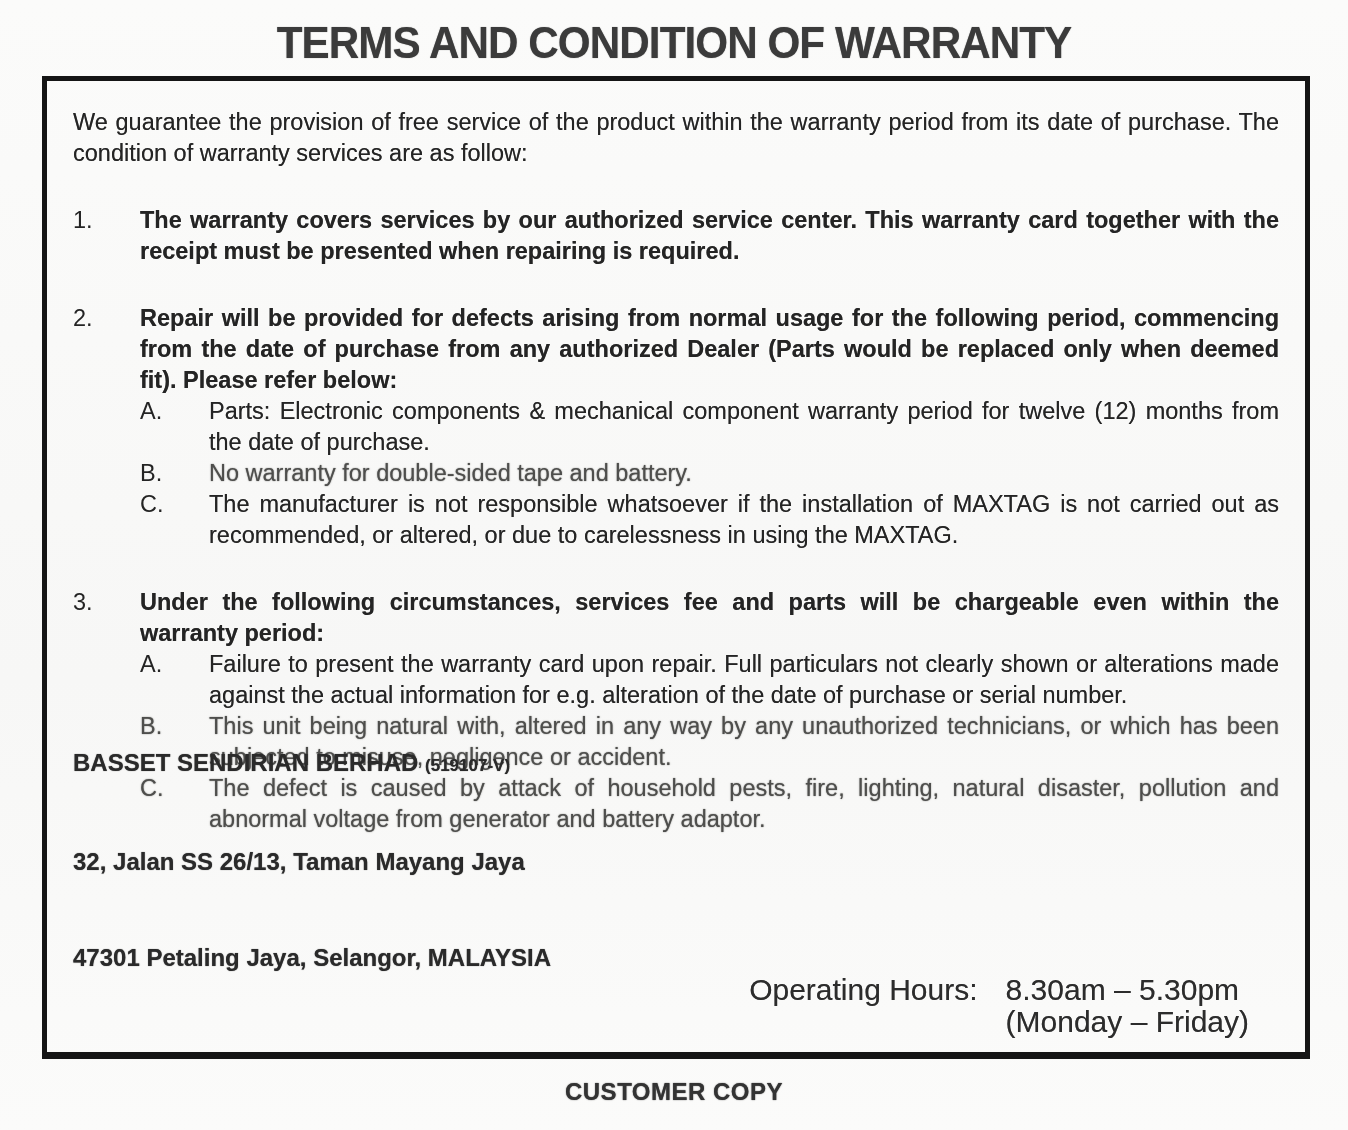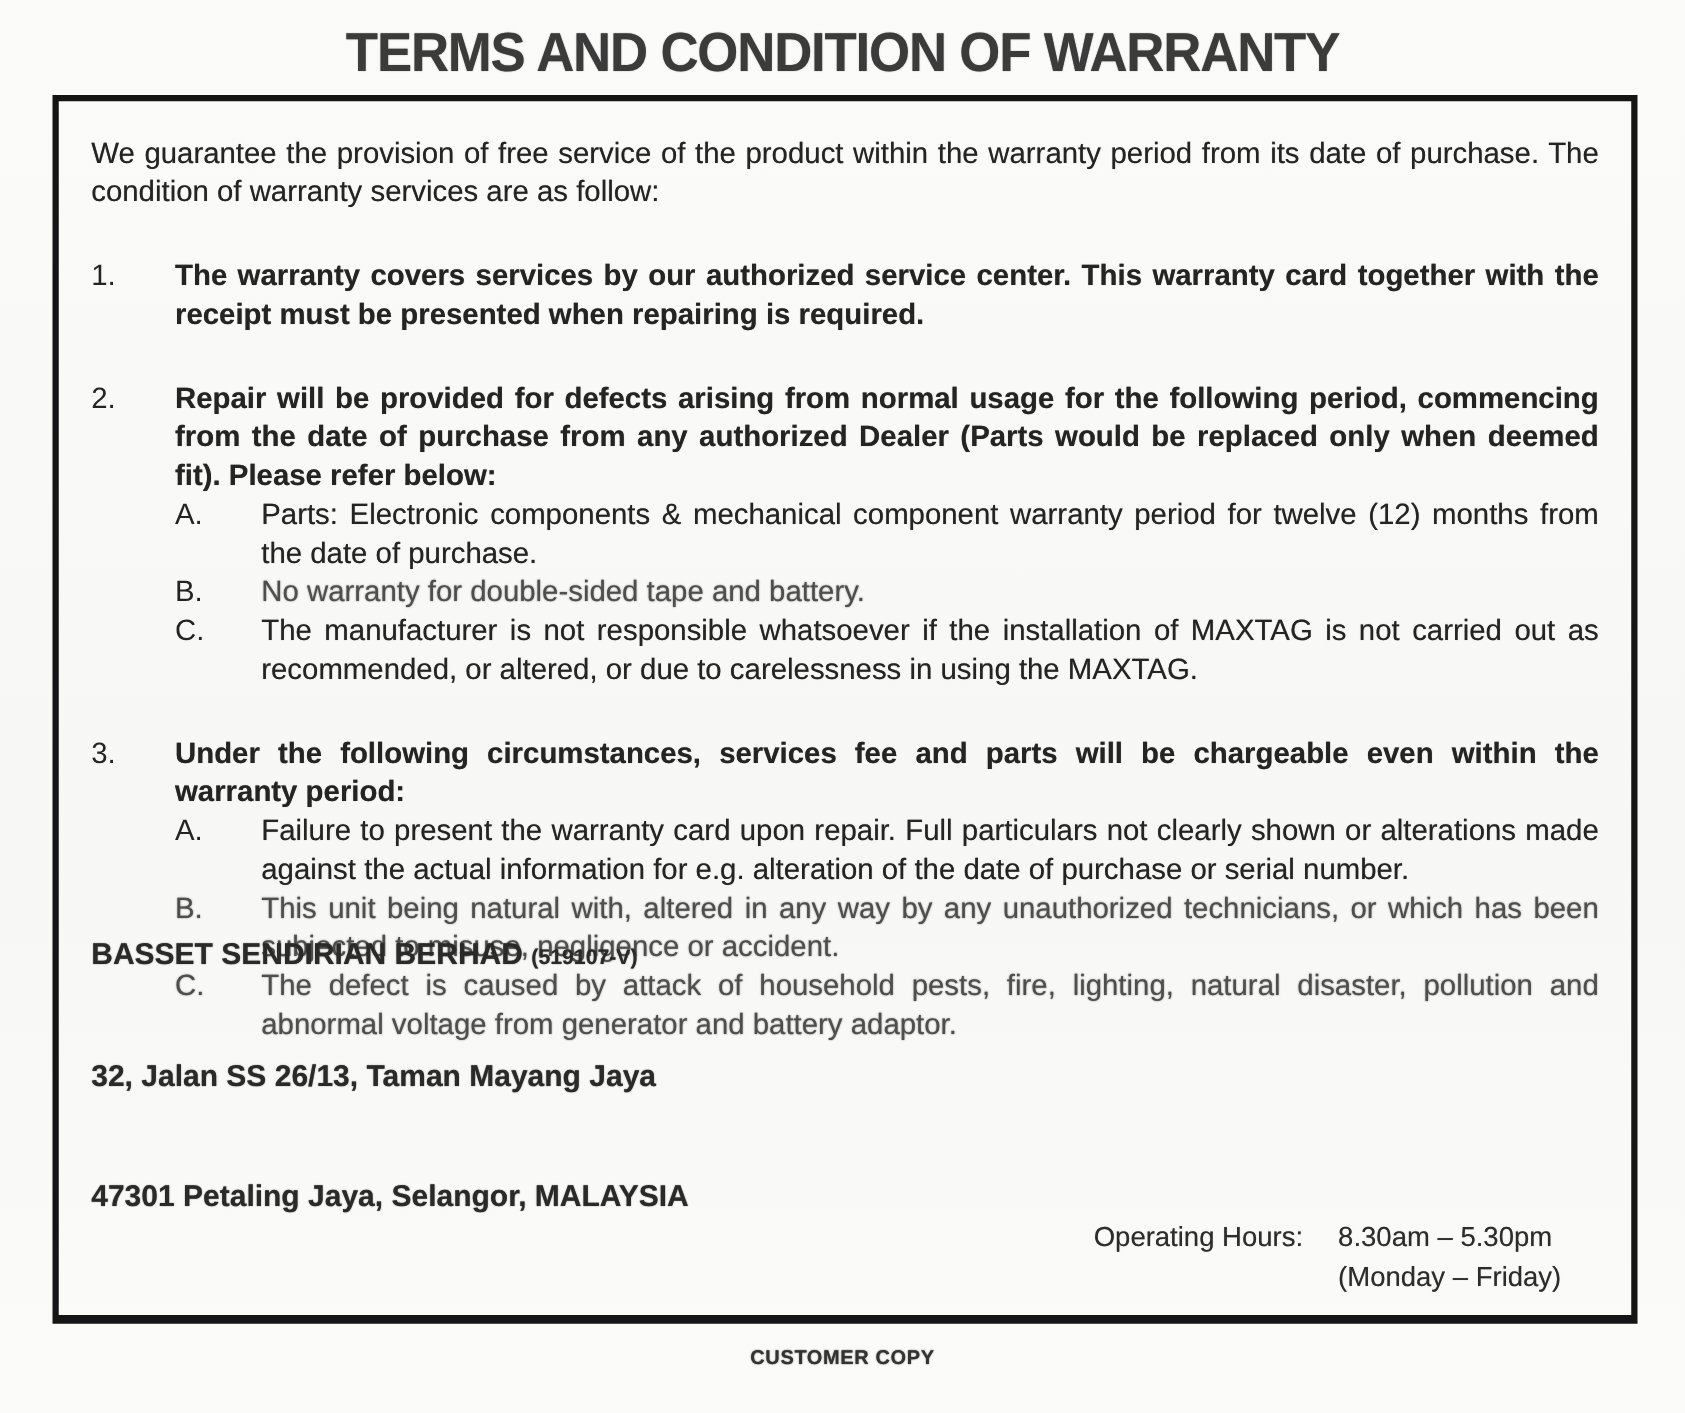--- a/index.html
+++ b/index.html
@@ -101,37 +101,37 @@
     white-space: pre-wrap;
   }
   .company-reg {
     font-weight: bold;
     font-size: 17px;
   }
   .hours-block {
     display: grid;
     grid-template-columns: auto auto;
     column-gap: 28px;
-    font-size: 22px;
+    font-size: 30px;
     line-height: 32px;
     color: #2c2c2c;
     margin-right: 30px;
     text-shadow: 0 0 0.6px rgba(40,40,40,0.55);
   }
   .hours-label { grid-column: 1; grid-row: 1; }
   .hours-time  { grid-column: 2; grid-row: 1; }
   .hours-days  { grid-column: 2; grid-row: 2; }
   
   .copy-label {
     position: absolute;
     left: 0;
     width: 100%;
     top: 1078px;
     text-align: center;
-    font-size: 16px;
+    font-size: 24px;
     font-weight: bold;
     letter-spacing: 0.5px;
     color: #333333;
     text-shadow: 0 0 1.2px rgba(40,40,40,0.9);
   }
 </style>
 </head>
 <body>
 
 <div class="page">

